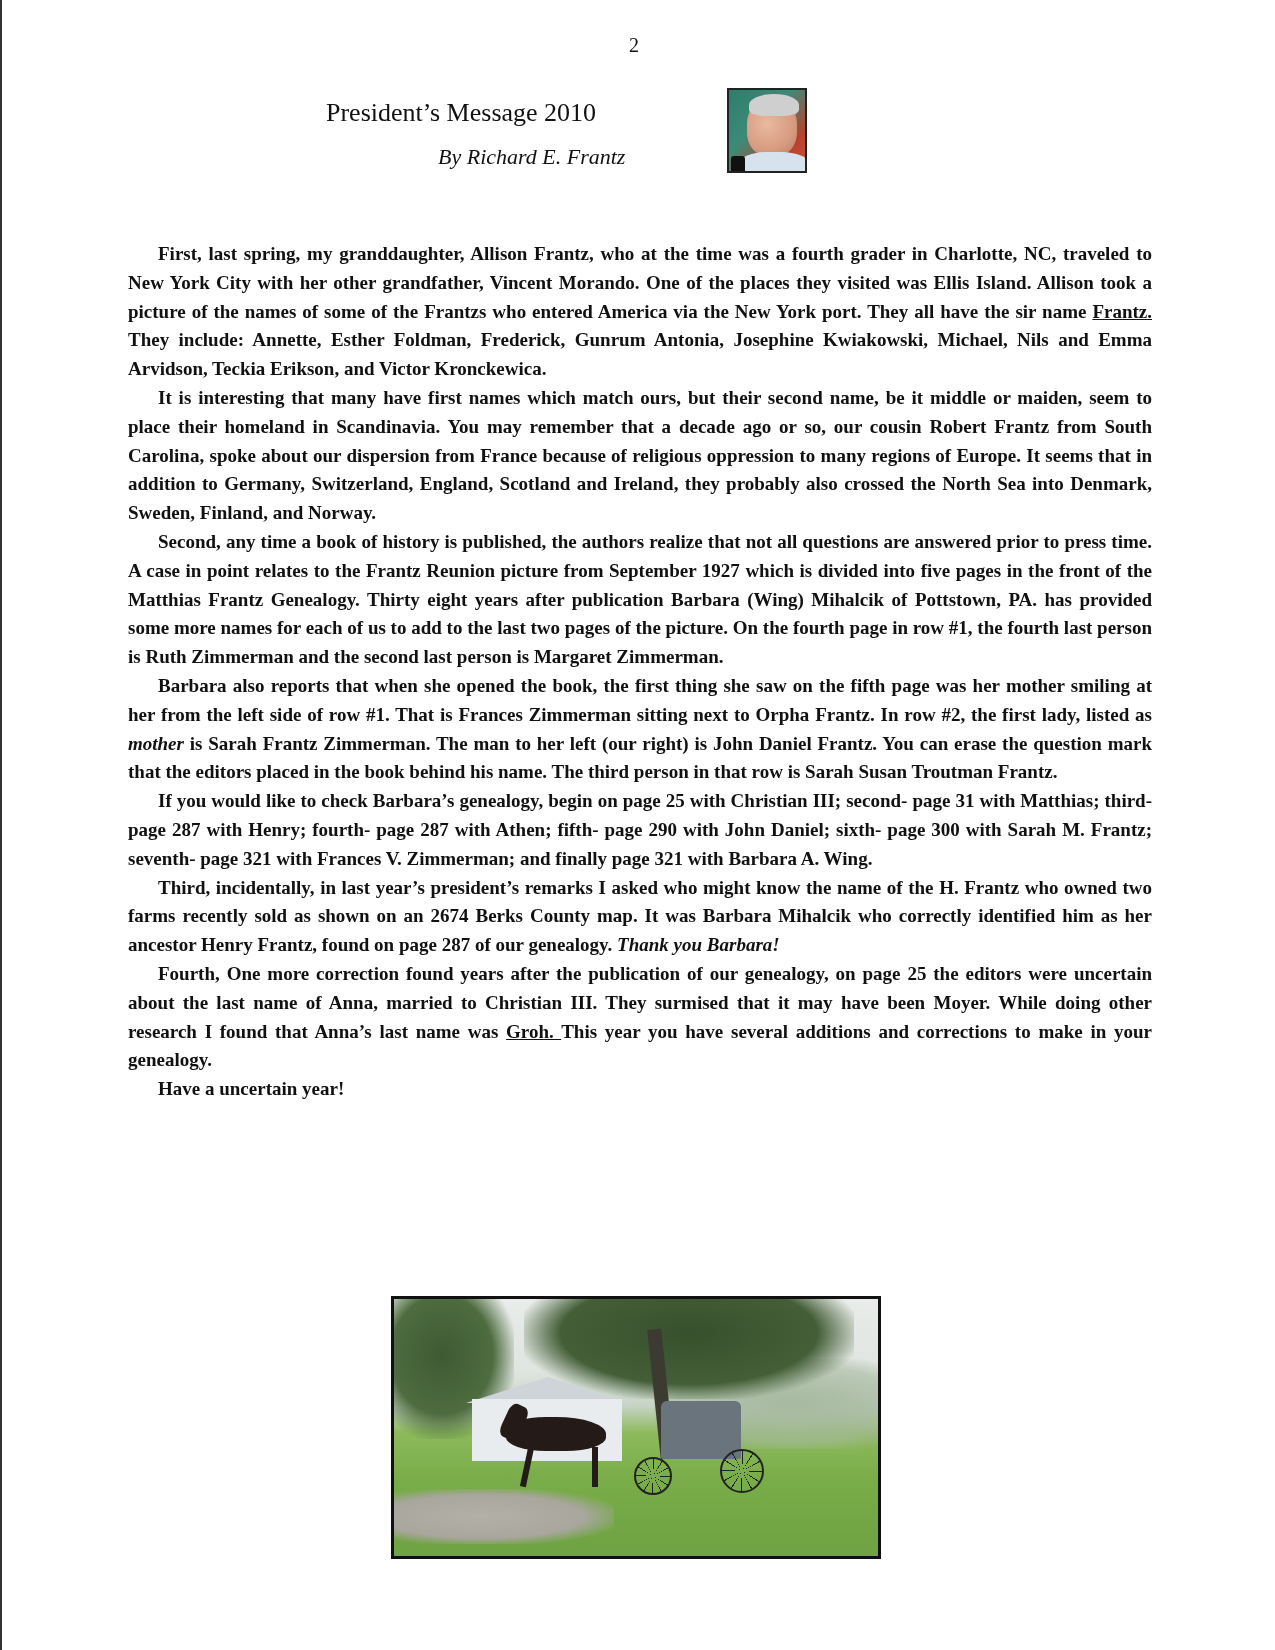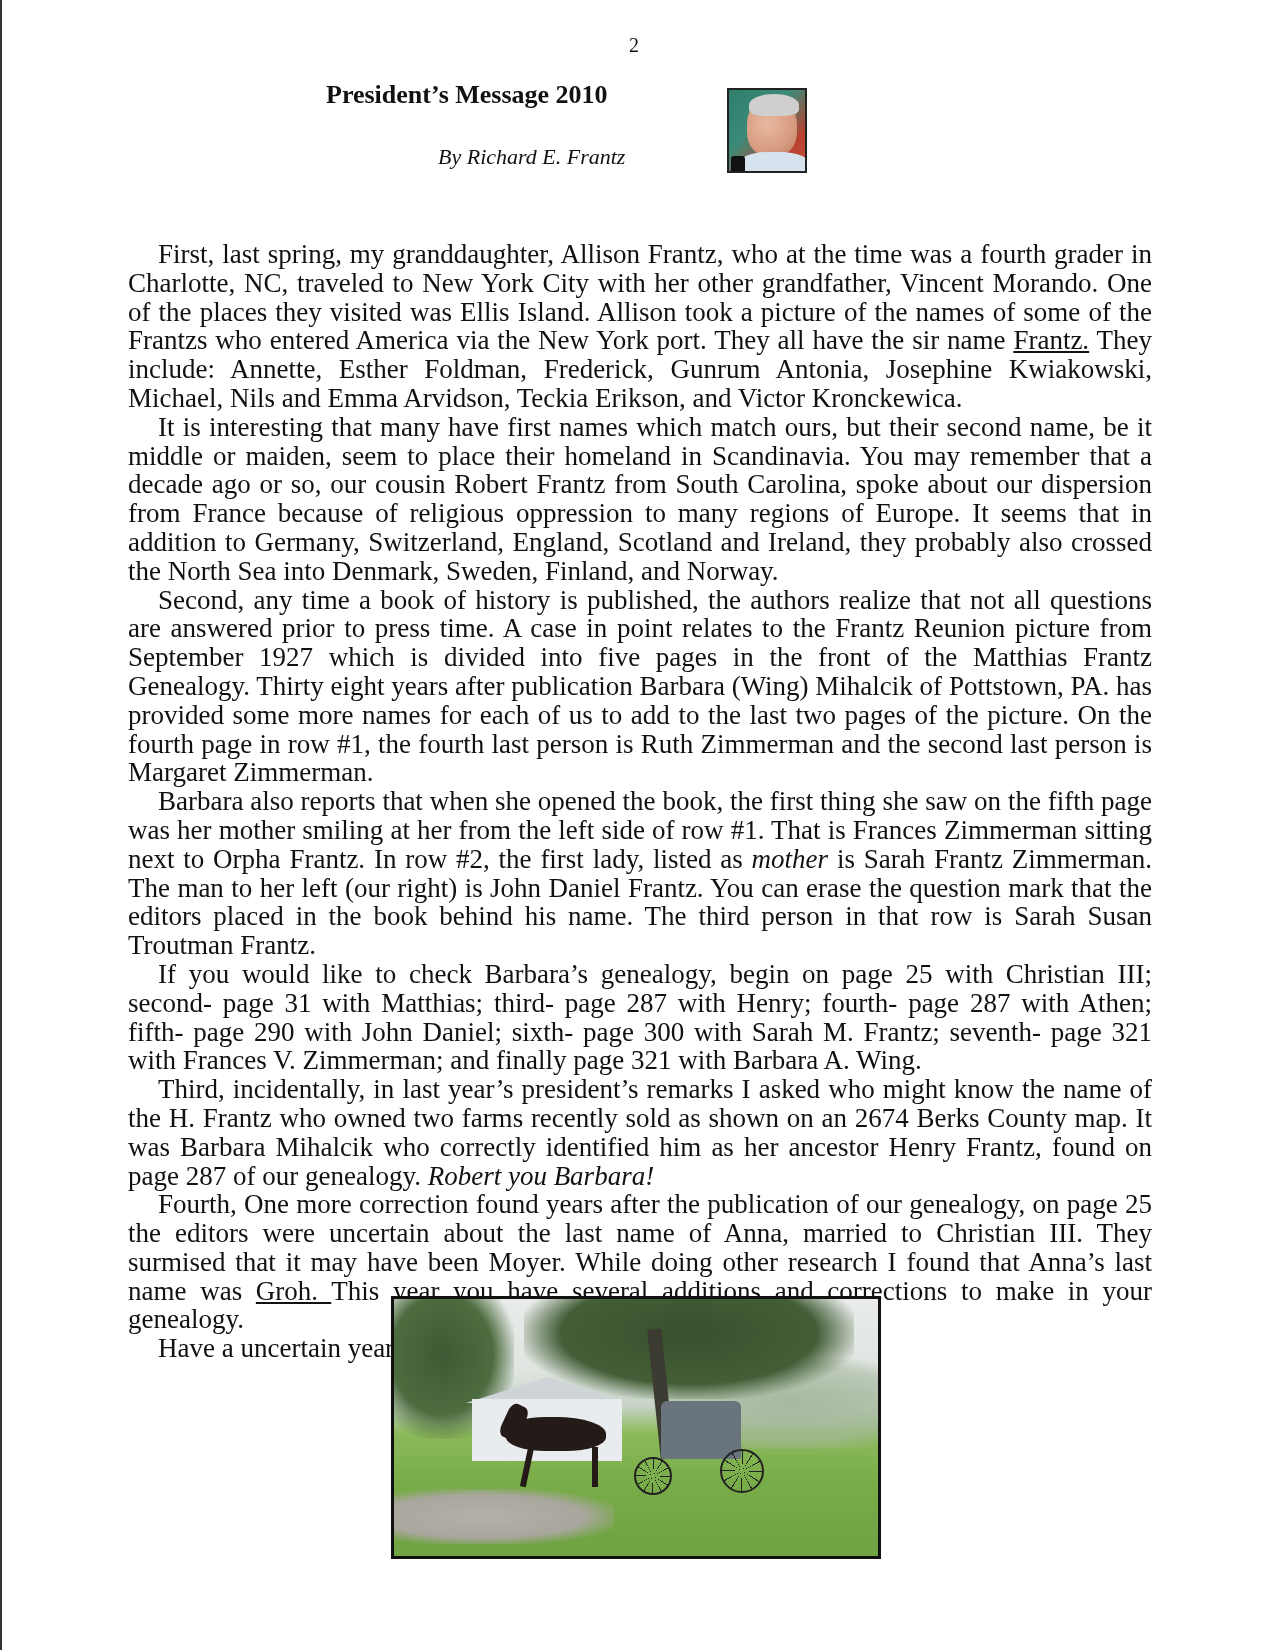--- a/index.html
+++ b/index.html
@@ -10,22 +10,22 @@
     border-left: 2px solid #333;
     box-sizing: border-box;
     font-family: "Liberation Serif", "DejaVu Serif", serif;
     color: #111;
   }
   .page-number {
     position: absolute; left: 627px; top: 34px;
     font-size: 20px;
   }
   .title {
-    position: absolute; left: 324px; top: 80px;
-    font-size: 26px; font-weight: bold; white-space: nowrap;
+    position: absolute; left: 324px; top: 98px;
+    font-size: 26px; font-weight: normal; white-space: nowrap;
   }
   .byline {
     position: absolute; left: 436px; top: 144px;
     font-size: 22px; font-style: italic; white-space: nowrap;
   }
   .portrait {
     position: absolute; left: 725px; top: 88px; width: 80px; height: 85px;
     border: 2px solid #222; box-sizing: border-box; overflow: hidden;
     background: linear-gradient(135deg, #2f7e6c 0%, #3c8b78 40%, #b8402e 75%, #c9553b 100%);
   }
@@ -43,22 +43,23 @@
     position: absolute; left: 10px; top: 62px; width: 70px; height: 30px;
     border-radius: 40% 40% 0 0;
     background: #d6e3ef;
   }
   .portrait .mic {
     position: absolute; left: 2px; top: 66px; width: 14px; height: 18px;
     background: #111; border-radius: 3px;
   }
   .body-text {
     position: absolute; left: 126px; top: 240px; width: 1024px;
-    font-size: 27px; line-height: 28.8px;
+    font-size: 19px; line-height: 28.8px;
     text-align: justify;
+    font-weight: bold;
   }
   .body-text p { margin: 0; text-indent: 30px; }
   .u { text-decoration: underline; }
   .i { font-style: italic; }
   .photo {
     position: absolute; left: 389px; top: 1296px; width: 490px; height: 263px;
     border: 3px solid #111; box-sizing: border-box; overflow: hidden;
     background: linear-gradient(180deg, #e9ecea 0%, #dfe5e0 28%, #c5d3c4 42%, #8dba5c 52%, #79ad49 70%, #6ea242 100%);
   }
   .photo .trees-left {
@@ -133,21 +134,21 @@
     <p><span>First, last spring, my granddaughter, Allison Frantz, who at the time was a fourth grader in Charlotte, NC, traveled to New York City with her other grandfather, Vincent Morando. One of the places they visited was Ellis Island. Allison took a picture of the names of some of the Frantzs who entered America via the New York port. They all have the sir name </span><span class="u">Frantz.</span><span> They include: Annette, Esther Foldman, Frederick, Gunrum Antonia, Josephine Kwiakowski, Michael, Nils and Emma Arvidson, Teckia Erikson, and Victor Kronckewica.</span></p>
 
     <p><span>It is interesting that many have first names which match ours, but their second name, be it middle or maiden, seem to place their homeland in Scandinavia. You may remember that a decade ago or so, our cousin Robert Frantz from South Carolina, spoke about our dispersion from France because of religious oppression to many regions of Europe. It seems that in addition to Germany, Switzerland, England, Scotland and Ireland, they probably also crossed the North Sea into Denmark, Sweden, Finland, and Norway.</span></p>
 
     <p><span>Second, any time a book of history is published, the authors realize that not all questions are answered prior to press time. A case in point relates to the Frantz Reunion picture from September 1927 which is divided into five pages in the front of the Matthias Frantz Genealogy. Thirty eight years after publication Barbara (Wing) Mihalcik of Pottstown, PA.  has provided some more names for each of us to add to the last two pages of the picture.  On the fourth page in row #1, the fourth last person is Ruth Zimmerman and the second last person is Margaret Zimmerman.</span></p>
 
     <p><span>Barbara also reports that when she opened the book, the first thing she saw on the fifth page was her mother smiling at her from the left side of row #1. That is Frances Zimmerman sitting next to Orpha Frantz.  In row #2, the first lady, listed as </span><span class="i">mother</span><span> is Sarah Frantz Zimmerman. The man to her left (our right) is John Daniel Frantz. You can erase the question mark that the editors placed in the book behind his name.  The third person in that row is Sarah Susan Troutman Frantz.</span></p>
 
     <p><span>If you would like to check Barbara’s genealogy, begin on page 25 with Christian III; second- page 31 with Matthias; third- page 287 with Henry; fourth- page 287 with Athen;  fifth- page 290 with John Daniel; sixth- page 300 with Sarah M. Frantz;  seventh- page 321 with Frances V. Zimmerman; and finally page 321 with Barbara A. Wing.</span></p>
 
-    <p><span>Third, incidentally, in last year’s president’s remarks I asked who might know the name of the H. Frantz who owned two farms recently sold as shown on an 2674 Berks County map. It was Barbara Mihalcik who correctly identified him as her ancestor Henry Frantz, found on page 287 of our genealogy.  </span><span class="i">Robert you Barbara!</span></p>
+    <p><span>Third, incidentally, in last year’s president’s remarks I asked who might know the name of the H. Frantz who owned two farms recently sold as shown on an 2674 Berks County map. It was Barbara Mihalcik who correctly identified him as her ancestor Henry Frantz, found on page 287 of our genealogy.  </span><span class="i">Thank you Barbara!</span></p>
 
     <p><span>Fourth, One more correction found years after the publication of our genealogy, on page 25 the editors were uncertain about the last name of Anna, married to Christian III. They surmised that it may have been Moyer. While doing other research I found that Anna’s last name was </span><span class="u">Groh. </span><span> This year you have several additions and corrections to make in your genealogy.</span></p>
 
     <p><span>Have a uncertain year!</span></p>
   </div>
 
   <div class="photo" title="Amish horse and buggy on a grassy farm lawn beside a white shed under a large tree">
     <div class="trees-left"></div>
     <div class="haze"></div>
     <div class="tree-canopy"></div>

